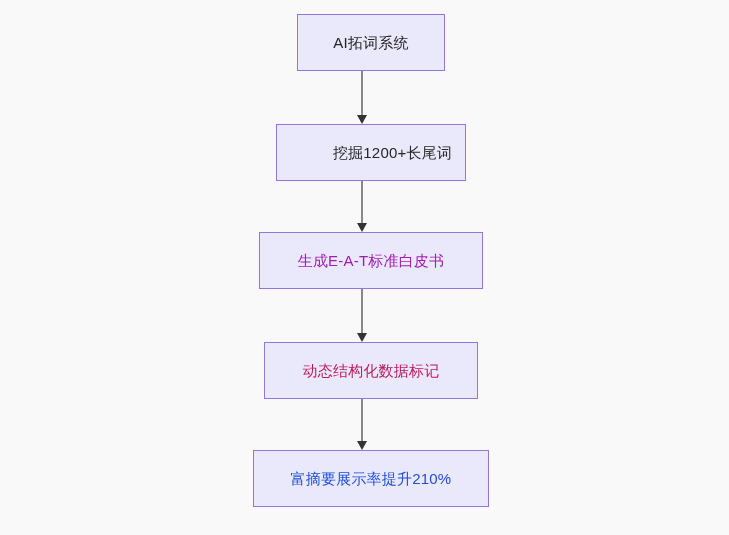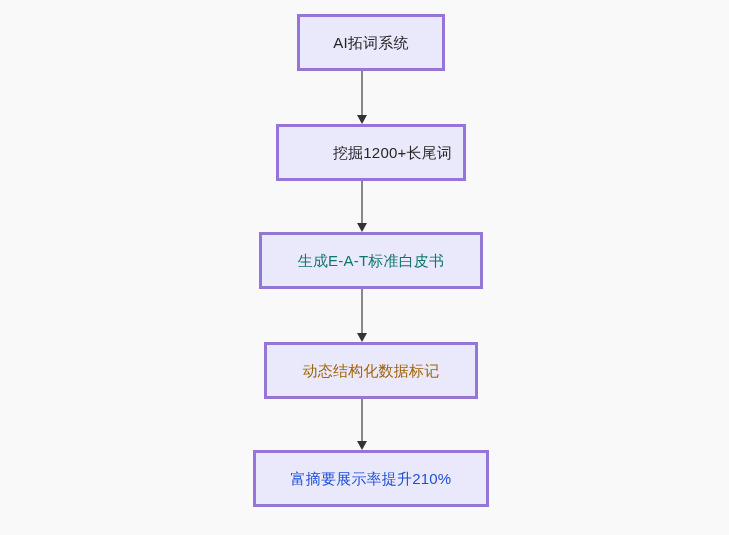--- a/index.html
+++ b/index.html
@@ -20,21 +20,21 @@
     height: 535px;
     background: #f9f9fa;
   }
   .node {
     position: absolute;
     box-sizing: border-box;
     display: flex;
     align-items: center;
     justify-content: center;
     background: #eae8fb;
-    border: 3px solid #a3a3a3;
+    border: 1px solid #a3a3a3;
     border-radius: 0;
   }
   .node-label {
     font-size: 15px;
     line-height: 1.2;
     color: #262626;
     white-space: nowrap;
     letter-spacing: 0.2px;
   }
   .edge {
@@ -76,22 +76,22 @@
     </svg>
   </div>
 
   <div class="node" id="node-0" style="left: 297px; top: 14px; width: 148px; height: 57px; background: rgb(234, 232, 251); border-color: rgb(149, 117, 216);">
     <span class="node-label" style="color: rgb(38, 38, 38);">AI拓词系统</span>
   </div>
   <div class="node" id="node-1" style="left: 276px; top: 124px; width: 190px; height: 57px; background: rgb(234, 232, 251); border-color: rgb(149, 117, 216); padding-left: 43px;">
     <span class="node-label" style="color: rgb(38, 38, 38);">挖掘1200+长尾词</span>
   </div>
   <div class="node" id="node-2" style="left: 259px; top: 232px; width: 224px; height: 57px; background: rgb(234, 232, 251); border-color: rgb(149, 117, 216);">
-    <span class="node-label" style="color: #0f766e;">生成E-A-T标准白皮书</span>
+    <span class="node-label" style="color: #a21caf;">生成E-A-T标准白皮书</span>
   </div>
   <div class="node" id="node-3" style="left: 264px; top: 342px; width: 214px; height: 57px; background: rgb(234, 232, 251); border-color: rgb(149, 117, 216);">
-    <span class="node-label" style="color: #a16207;">动态结构化数据标记</span>
+    <span class="node-label" style="color: #be185d;">动态结构化数据标记</span>
   </div>
   <div class="node" id="node-4" style="left: 253px; top: 450px; width: 236px; height: 57px; background: rgb(234, 232, 251); border-color: rgb(149, 117, 216);">
     <span class="node-label" style="color: #1d4ed8;">富摘要展示率提升210%</span>
   </div>
 
 </div>
 
 </body></html>

